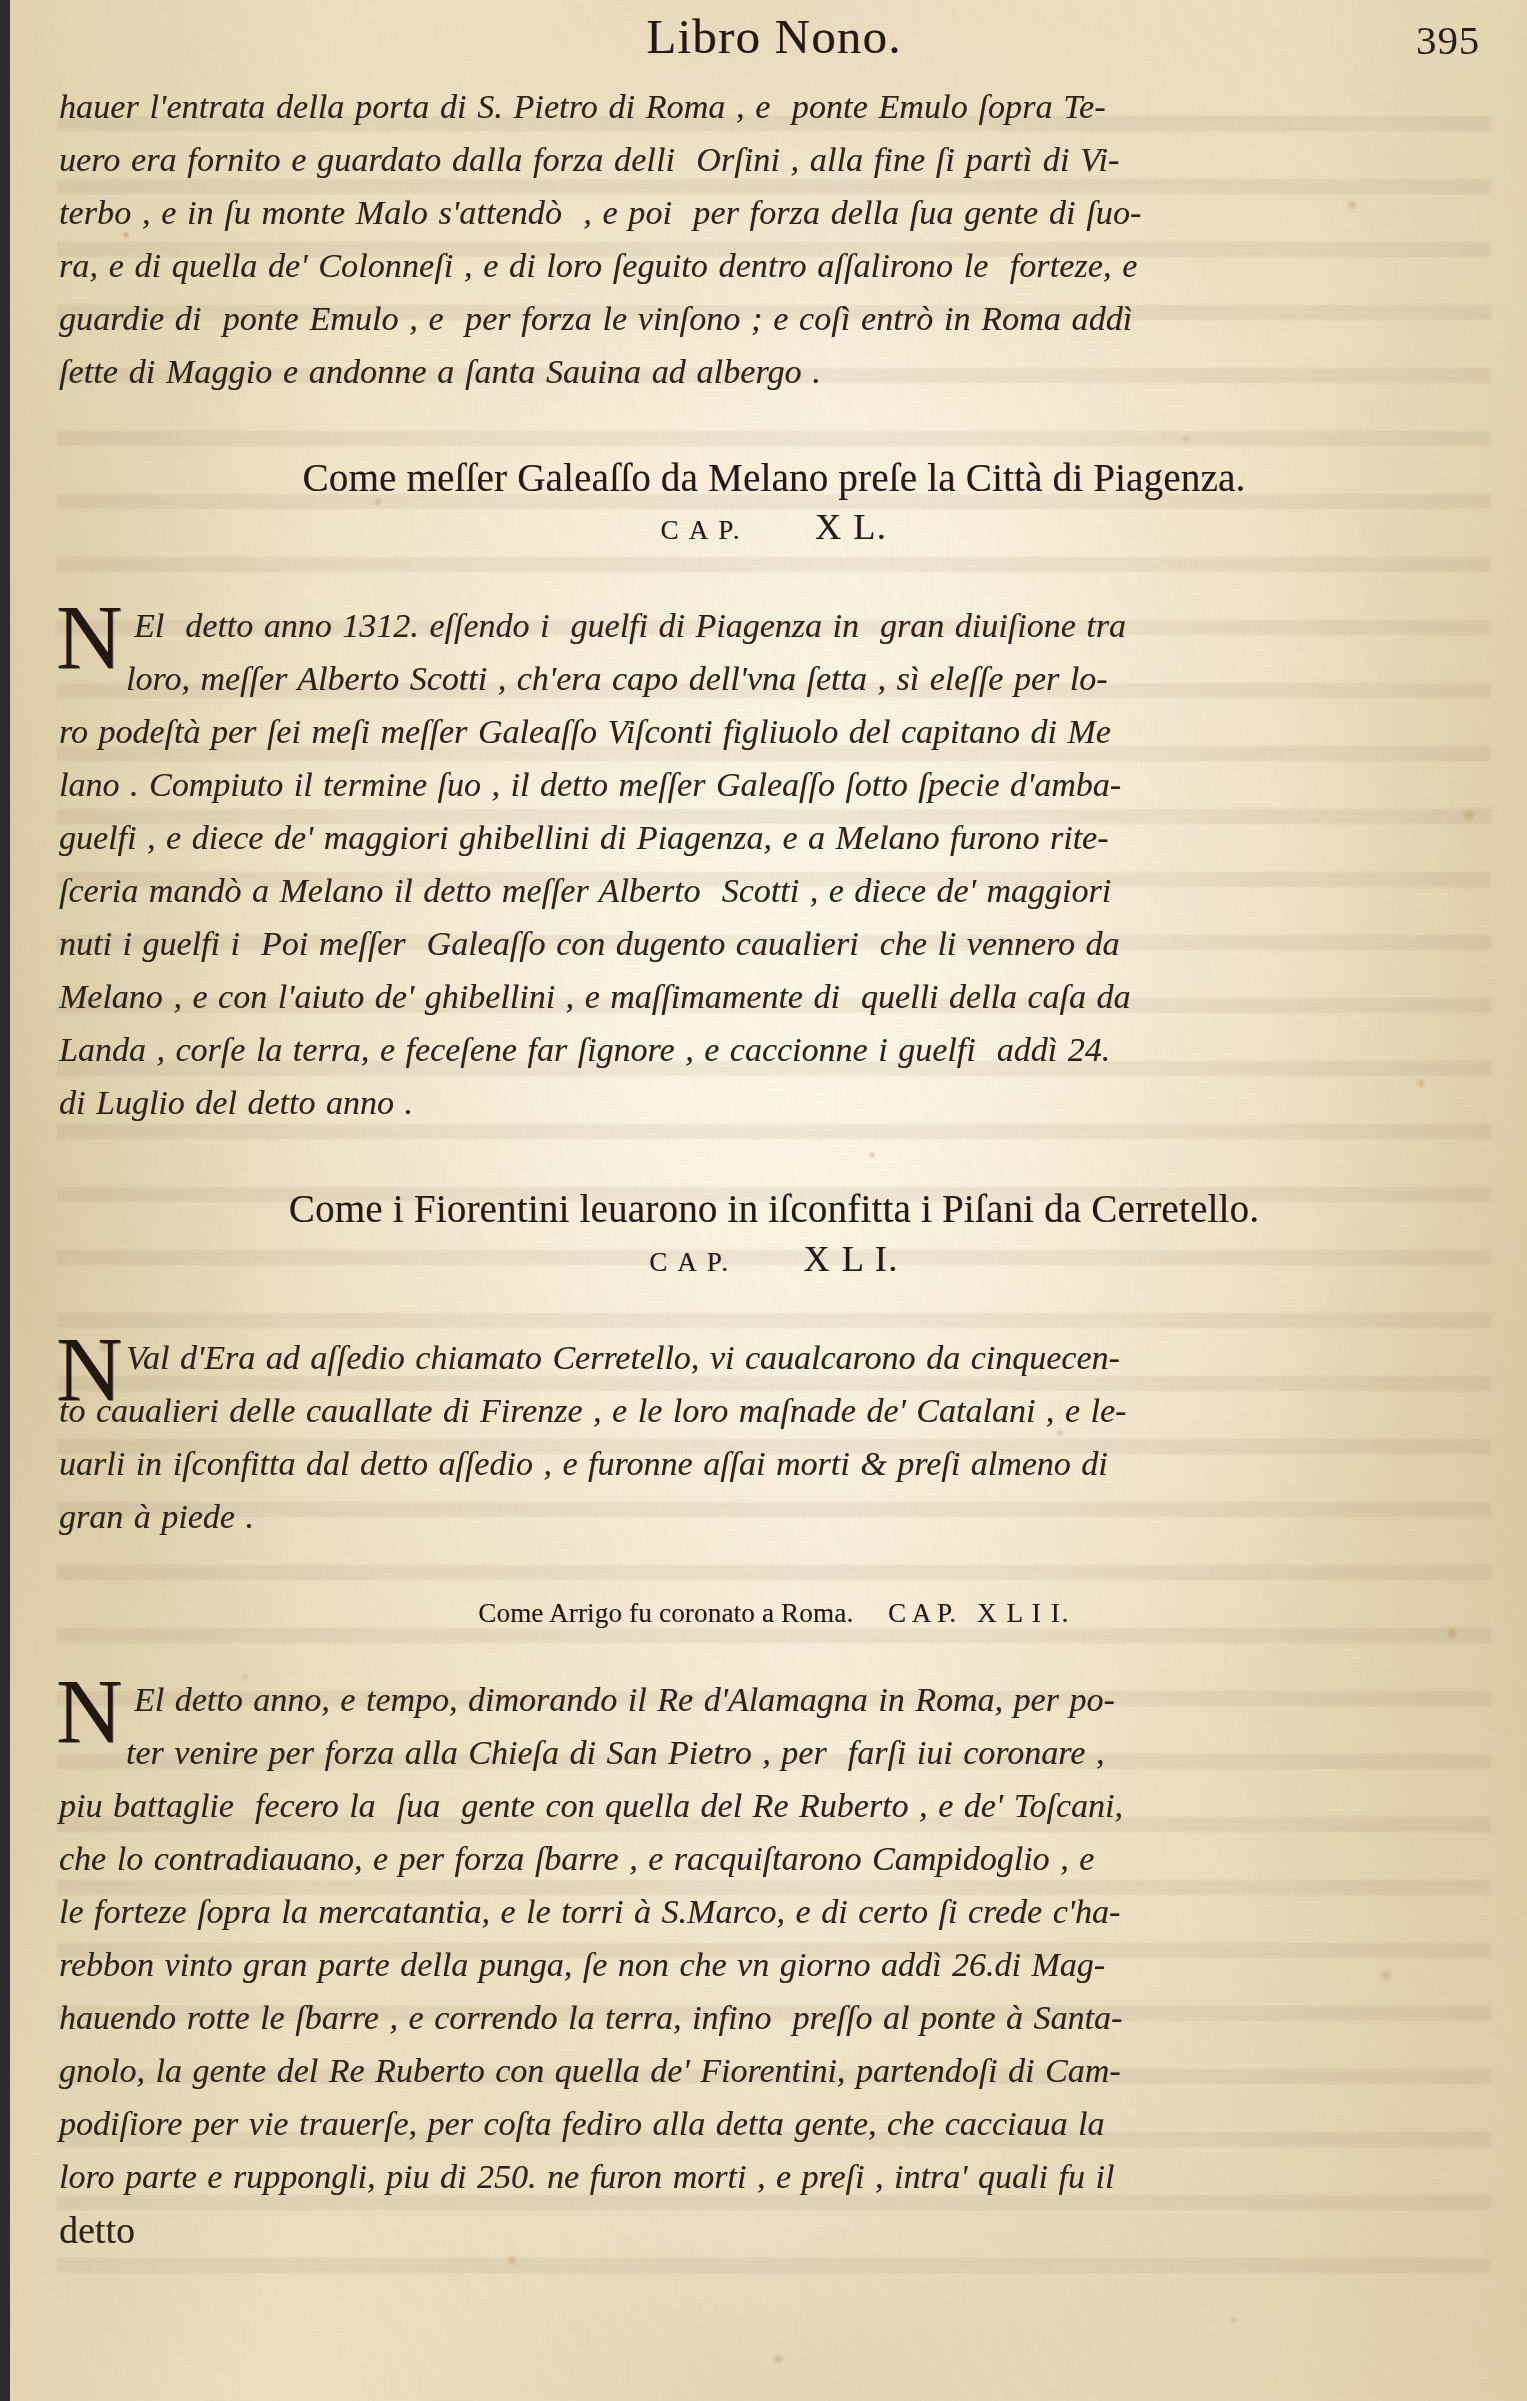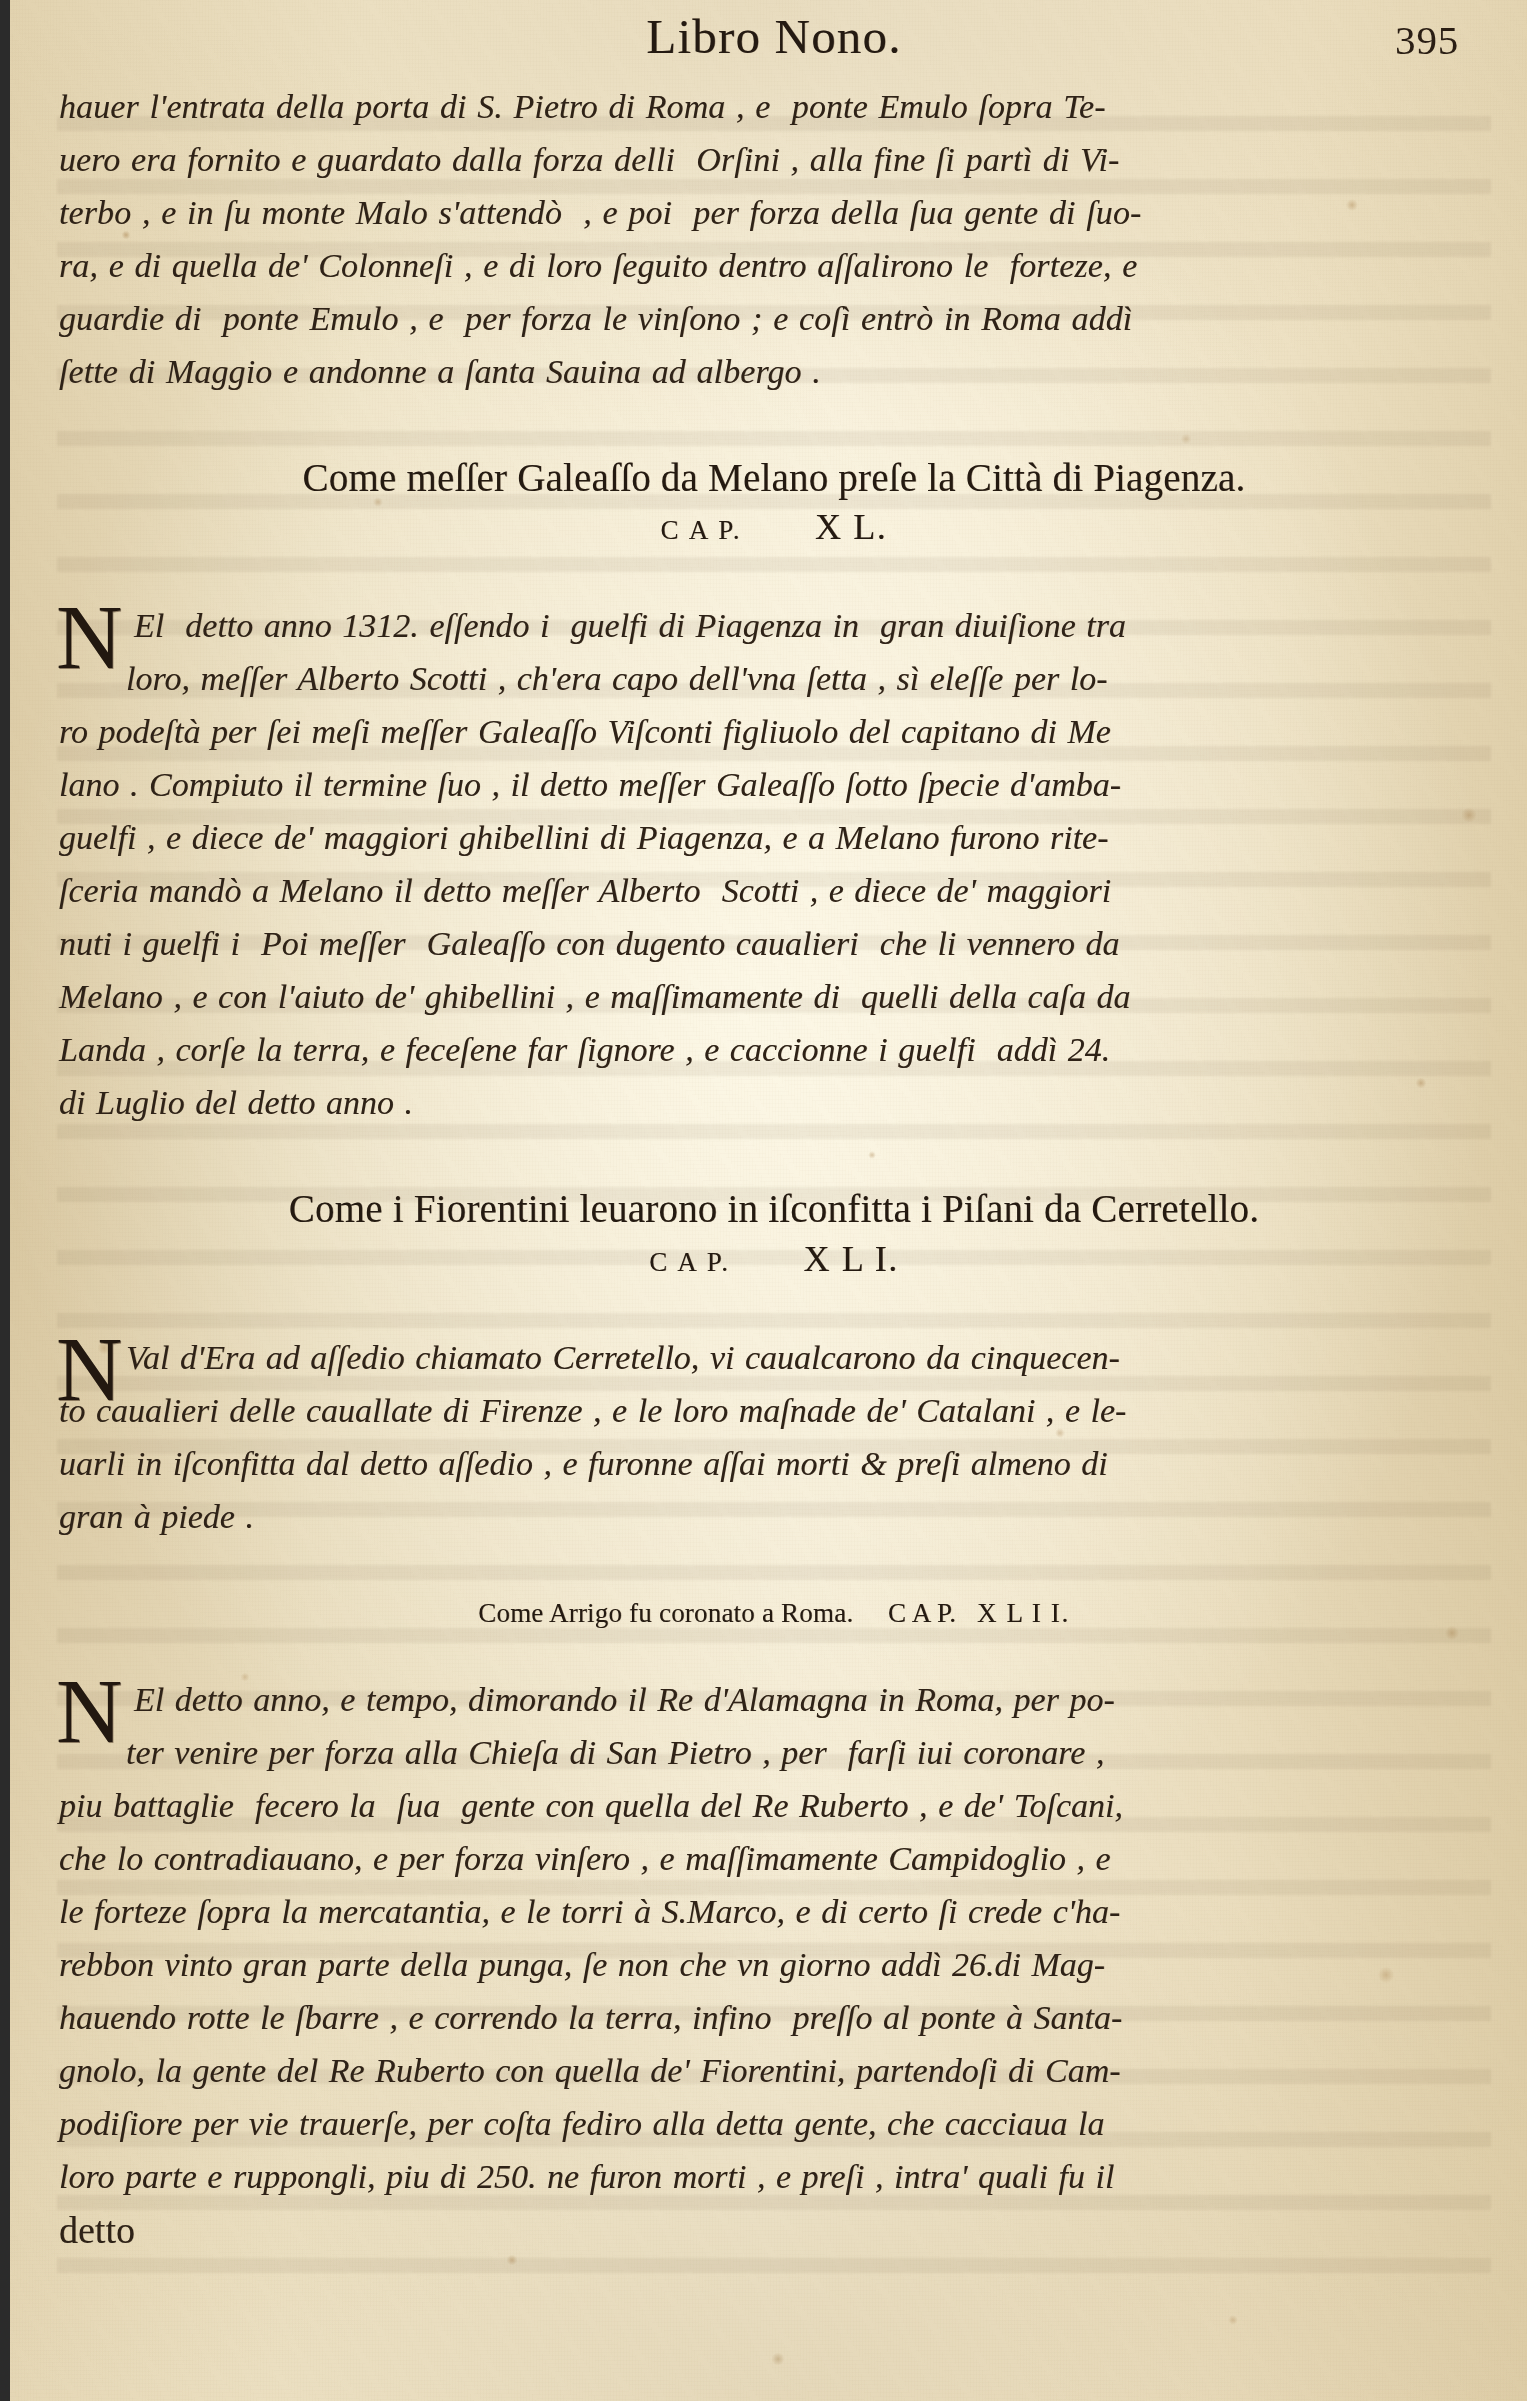--- a/index.html
+++ b/index.html
@@ -91,21 +91,21 @@
     top: 4.7px;
     text-align: center;
     font-family: "Liberation Serif", "DejaVu Serif", serif;
     font-size: 49px;
     letter-spacing: 1.2px;
     color: #241a12;
     text-shadow: 0.5px 0.3px 0 rgba(70,48,28,0.45);
   }
   .runhead-folio {
     position: absolute;
-    right: 30px;
+    right: 9px;
     top: 12.5px;
     font-size: 41px;
     letter-spacing: 0.8px;
     color: #2a1e14;
     font-family: "Liberation Serif", "DejaVu Serif", serif;
   }
 
   
   .para {
     font-style: italic;
@@ -251,21 +251,21 @@
           <div class="gap-lg"></div>
         </div>
         <div>
           <div class="heading-inline"><span>Come Arrigo fu coronato a Roma.     </span><span class="smallcaps">C A P.   </span><span style="letter-spacing: 1.6px;">X L I I.</span></div>
           <div class="gap-md"></div>
           <div class="chapterbody">
             <span class="dropcap">N</span>
             <span class="ln indent1">El detto anno, e tempo, dimorando il Re d'Alamagna in Roma, per po-</span>
             <span class="ln indent2">ter venire per forza alla Chieſa di San Pietro , per  farſi iui coronare ,</span>
             <span class="ln">piu battaglie  fecero la  ſua  gente con quella del Re Ruberto , e de' Toſcani,</span>
-            <span class="ln">che lo contradiauano, e per forza vinſero , e maſſimamente Campidoglio , e</span>
+            <span class="ln">che lo contradiauano, e per forza ſbarre , e racquiſtarono Campidoglio , e</span>
             <span class="ln">le forteze ſopra la mercatantia, e le torri à S.Marco, e di certo ſi crede c'ha-</span>
             <span class="ln">rebbon vinto gran parte della punga, ſe non che vn giorno addì 26.di Mag-</span>
             <span class="ln">hauendo rotte le ſbarre , e correndo la terra, infino  preſſo al ponte à Santa-</span>
             <span class="ln">gnolo, la gente del Re Ruberto con quella de' Fiorentini, partendoſi di Cam-</span>
             <span class="ln">podiſiore per vie trauerſe, per coſta fediro alla detta gente, che cacciaua la</span>
             <span class="ln">loro parte e ruppongli, piu di 250. ne furon morti , e preſi , intra' quali fu il</span>
           </div>
         </div>
       </div>
 

